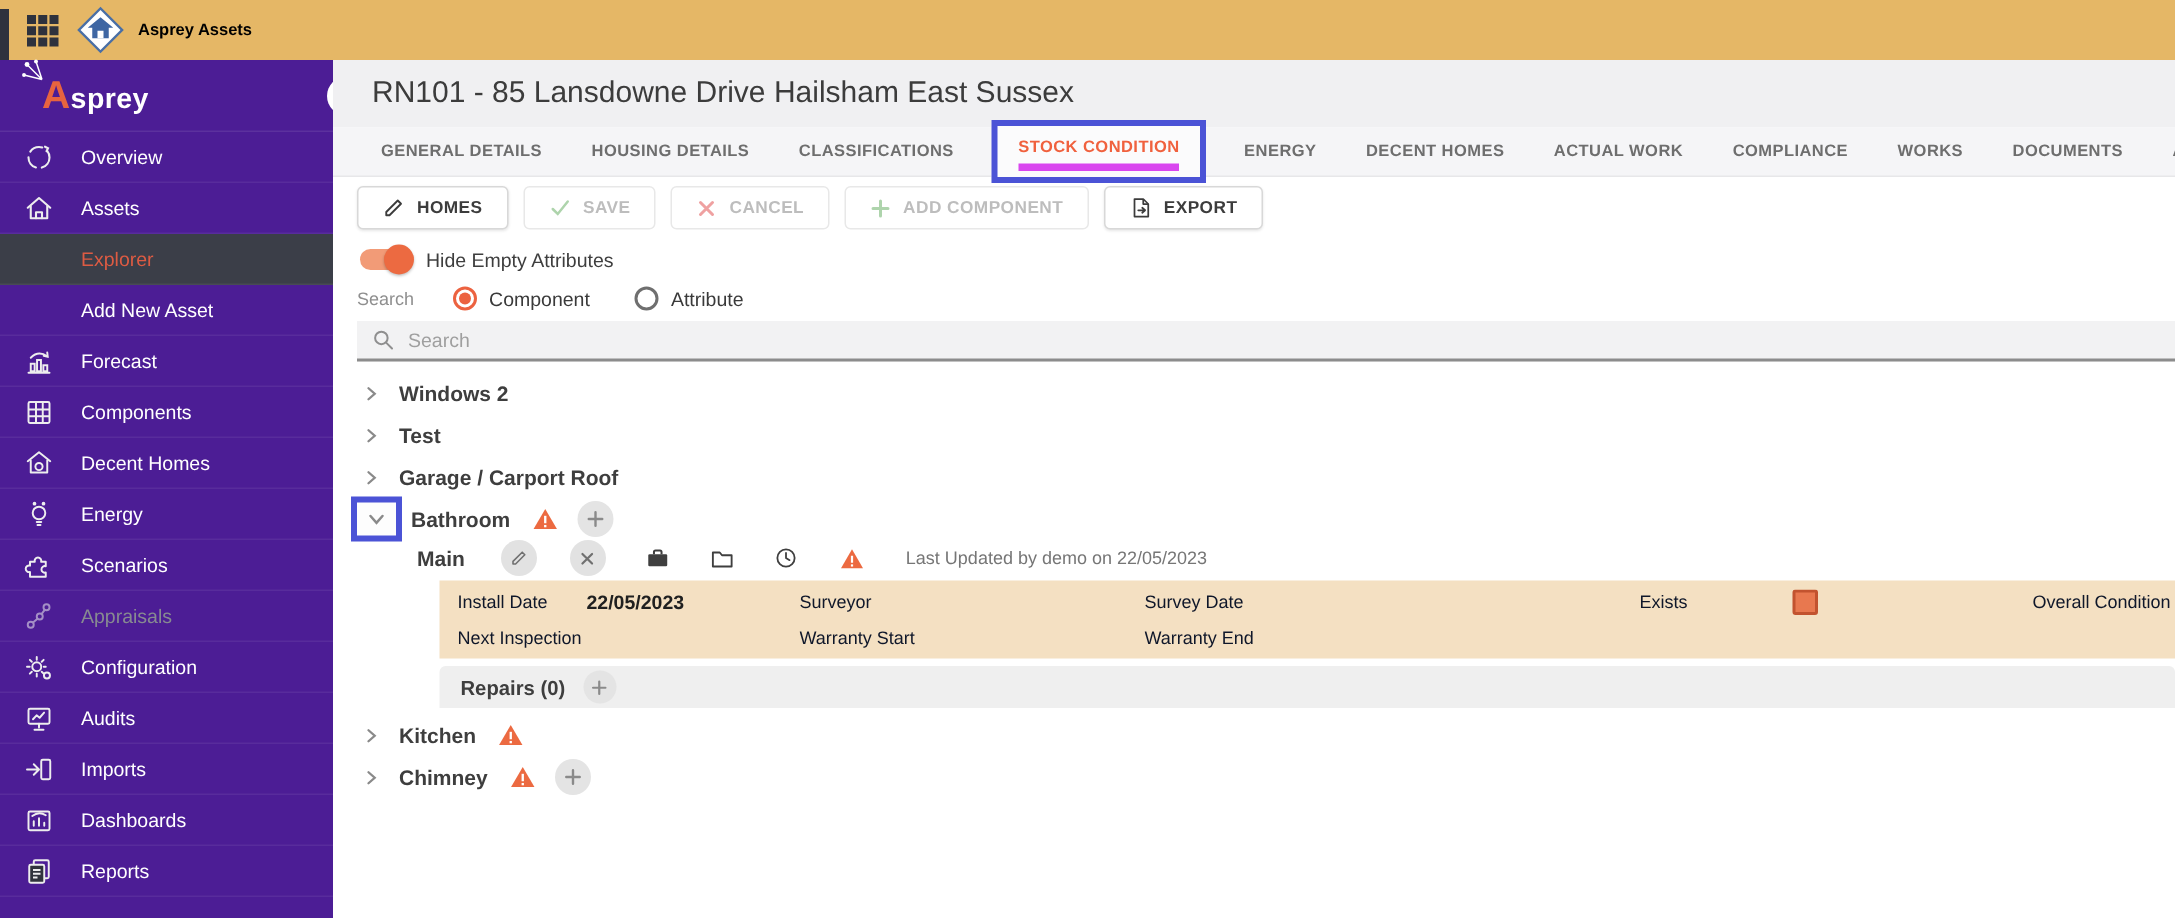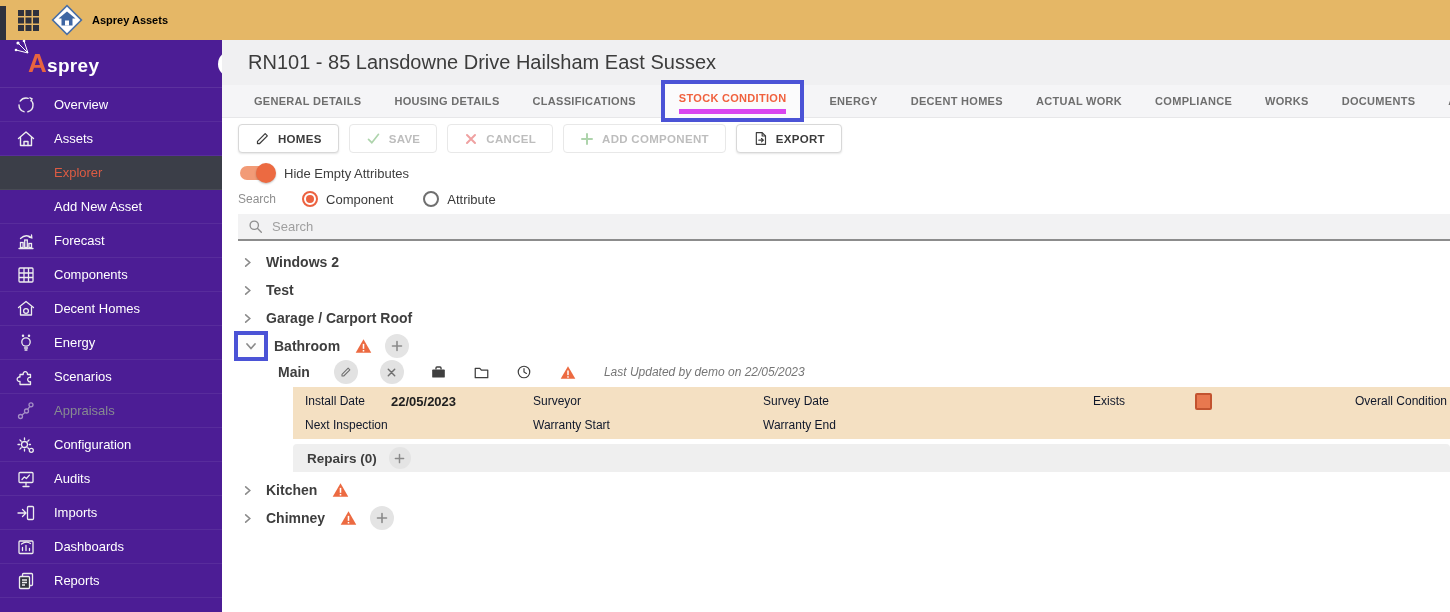--- a/index.html
+++ b/index.html
@@ -63,21 +63,21 @@
   .tree-name { font-size:14px; font-weight:700; color:#3E3E3E; margin-left:3px; }
   .warn { display:inline-flex; margin-left:6px; }
   .plus-circle { width:24px; height:24px; border-radius:50%; background:#E4E4E4; display:inline-flex; align-items:center; justify-content:center; margin-left:4px; cursor:pointer; }
   .plus-circle.small { width:22px; height:22px; }
 
   .comp-detail { margin-left:38px; }
   .detail-head { height:24px; display:flex; align-items:center; gap:22px; }
   .detail-title { font-size:14px; font-weight:700; color:#3E3E3E; margin-right:2px; }
   .icon-circle { width:24px; height:24px; border-radius:50%; background:#E2E2E2; display:inline-flex; align-items:center; justify-content:center; cursor:pointer; }
   .flat-icon { display:inline-flex; margin-left:4px; cursor:pointer; }
-  .last-updated { font-size:12px; font-style:italic; color:#767676; margin-left:6px; }
+  .last-updated { font-size:12px; color:#767676; margin-left:6px; }
 
   .attr-grid { margin:3px 0 0 15px; background:#F4E0C2; padding:2px 0; }
   .attr-row { display:grid; grid-template-columns:228px 230px 330px 262px 1fr; height:24px; align-items:center; padding-left:12px; }
   .attr-cell { display:flex; align-items:center; overflow:hidden; }
   .attr-label { font-size:12px; color:#0f172a; width:86px; flex-shrink:0; }
   .attr-label.wide { width:auto; }
   .attr-value { font-size:13px; font-weight:700; color:#202020; }
   .checkbox { width:17px; height:17px; background:#E8784F; border:2px solid #C2532F; border-radius:2px; margin-left:16px; cursor:pointer; }
 
   .repairs-bar { margin:5px 0 0 15px; height:28px; background:#EFEFEF; border-radius:4px 4px 0 0; display:flex; align-items:center; gap:8px; padding-left:14px; }

